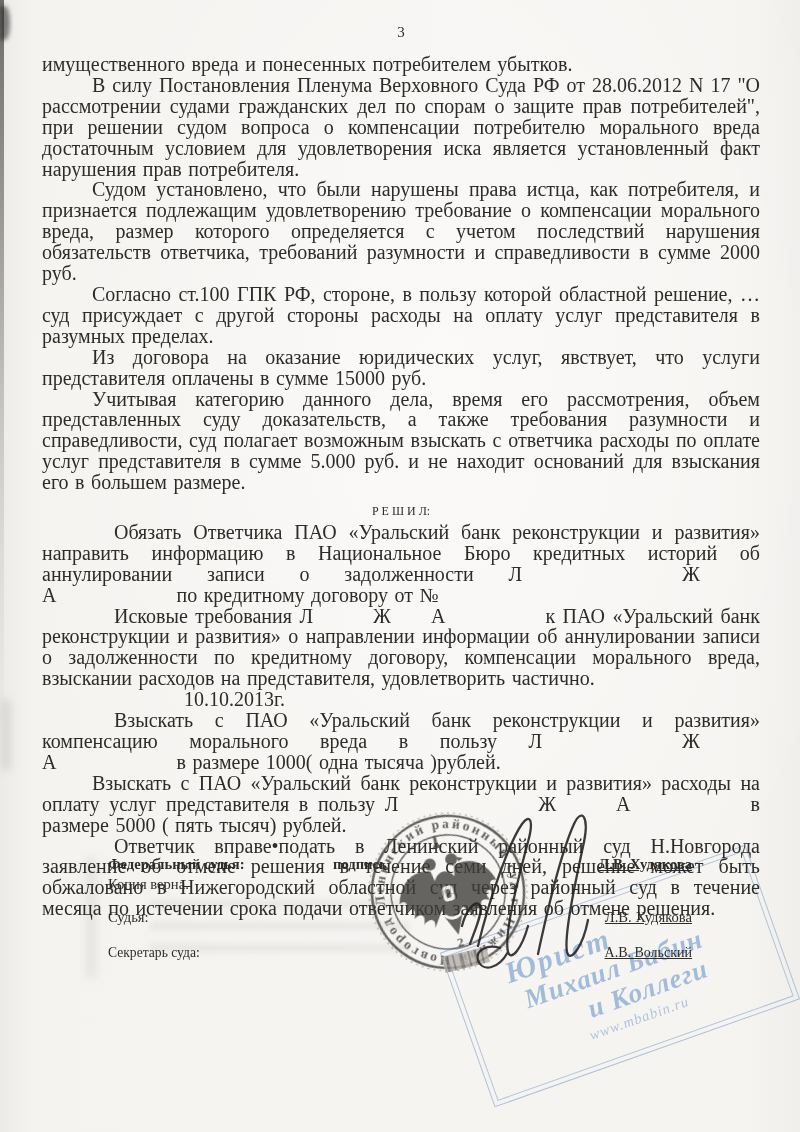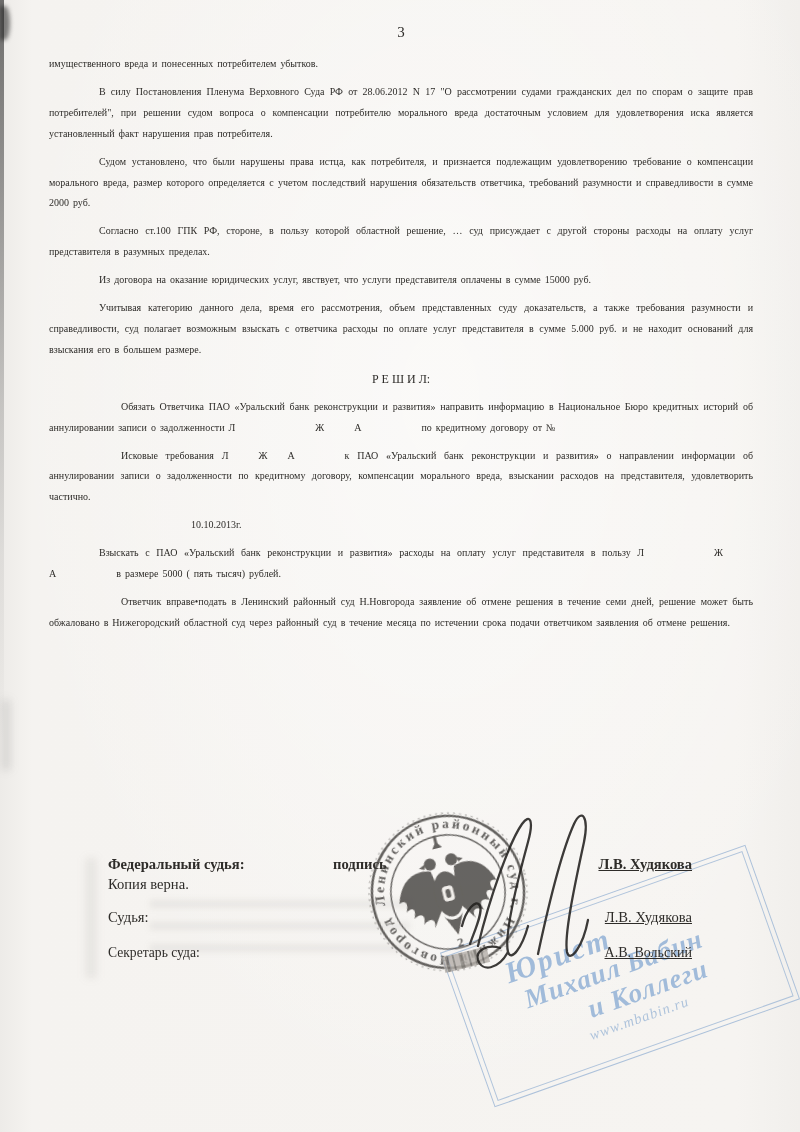--- a/index.html
+++ b/index.html
@@ -20,21 +20,21 @@
     background:rgba(30,30,30,.55);filter:blur(2px);border-radius:0 60% 60% 0;}
   .smudge{position:absolute;background:rgba(120,115,110,.12);filter:blur(4px);z-index:1;}
   .sm1{left:86px;top:858px;width:10px;height:120px;}
   .sm2{left:2px;top:700px;width:8px;height:70px;background:rgba(100,100,100,.18);}
   .sm3{left:150px;top:900px;width:260px;height:56px;background:
        repeating-linear-gradient(180deg, rgba(120,115,108,.10) 0 8px, rgba(120,115,108,0) 8px 22px);
        filter:blur(3px);}
   
   .content{position:absolute;left:42px;right:40px;top:24px;z-index:2;}
   .pageno{text-align:center;font-size:15px;margin:0 0 13px 0;}
-  .p{margin:7px;text-align:justify;font-size:10px;line-height:20.9px;word-spacing:1.5px;}
+  .p{margin:0;text-align:justify;font-size:20px;line-height:20.9px;word-spacing:1.5px;}
   .ind{text-indent:50px;}
   .ind2{text-indent:72px;}
   .dateline{text-align:left;text-indent:142px;}
   .heading{margin:8px 0 0 0;text-align:center;font-size:12px;line-height:20.9px;}
   
   .sigblock{position:absolute;left:108px;width:584px;top:856px;z-index:3;font-size:14.6px;}
   .sig-row{display:flex;align-items:flex-end;}
   .b{font-weight:bold;}
   .sig-label1{width:225px;}
   .sig-name{margin-left:auto;text-decoration:underline;}
@@ -90,20 +90,21 @@
     <p class="p ind">Судом установлено, что были нарушены права истца, как потребителя, и признается подлежащим удовлетворению требование о компенсации морального вреда, размер которого определяется с учетом последствий нарушения обязательств ответчика, требований разумности и справедливости в сумме 2000 руб.</p>
     <p class="p ind">Согласно ст.100 ГПК РФ, стороне, в пользу которой областной решение, … суд присуждает с другой стороны расходы на оплату услуг представителя в разумных пределах.</p>
     <p class="p ind">Из договора на оказание юридических услуг, явствует, что услуги представителя оплачены в сумме 15000 руб.</p>
     <p class="p ind">Учитывая категорию данного дела, время его рассмотрения, объем представленных суду доказательств, а также требования разумности и справедливости, суд полагает возможным взыскать с ответчика расходы по оплате услуг представителя в сумме 5.000 руб. и не находит оснований для взыскания его в большем размере.</p>
 
     <p class="heading">Р Е Ш И Л:</p>
 
     <p class="p ind2">Обязать Ответчика ПАО «Уральский банк реконструкции и развития» направить информацию в Национальное Бюро кредитных историй об аннулировании записи о задолженности Л        Ж   А      по кредитному договору от №</p>
     <p class="p ind2">Исковые требования Л   Ж  А     к ПАО «Уральский банк реконструкции и развития»  о направлении информации об аннулировании записи о задолженности по кредитному договору, компенсации морального вреда, взыскании расходов на представителя, удовлетворить частично.</p>
     <p class="p dateline">10.10.2013г.</p>
+    <p class="p ind2">Взыскать с ПАО «Уральский банк реконструкции и развития» компенсацию морального вреда в пользу Л       Ж   А      в размере 1000( одна тысяча )рублей.</p>
     <p class="p ind">Взыскать с ПАО «Уральский банк реконструкции и развития» расходы на оплату услуг представителя в пользу Л       Ж   А      в размере 5000 ( пять тысяч) рублей.</p>
     <p class="p ind2">Ответчик вправе•подать в Ленинский районный суд Н.Новгорода заявление об отмене решения в течение семи дней, решение может быть обжаловано в Нижегородский областной суд через районный суд в течение месяца по истечении срока подачи ответчиком заявления об отмене решения.</p>
   </div>
 
   <div class="sigblock">
     <div class="sig-row b">
       <span class="sig-label1">Федеральный судья:</span>
       <span>подпись</span>
       <span class="sig-name">Л.В. Худякова</span>
     </div>

